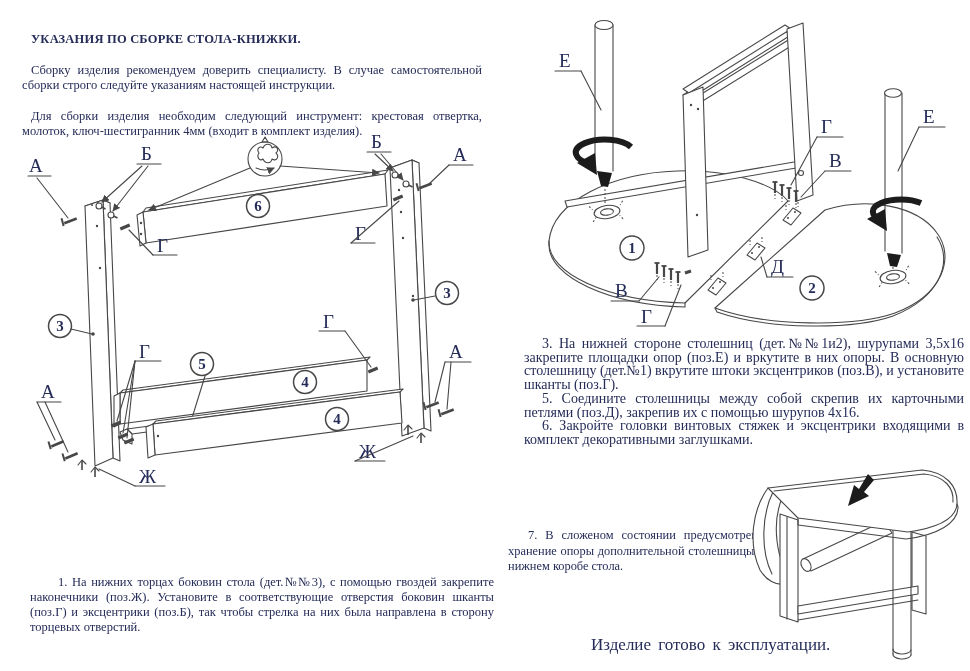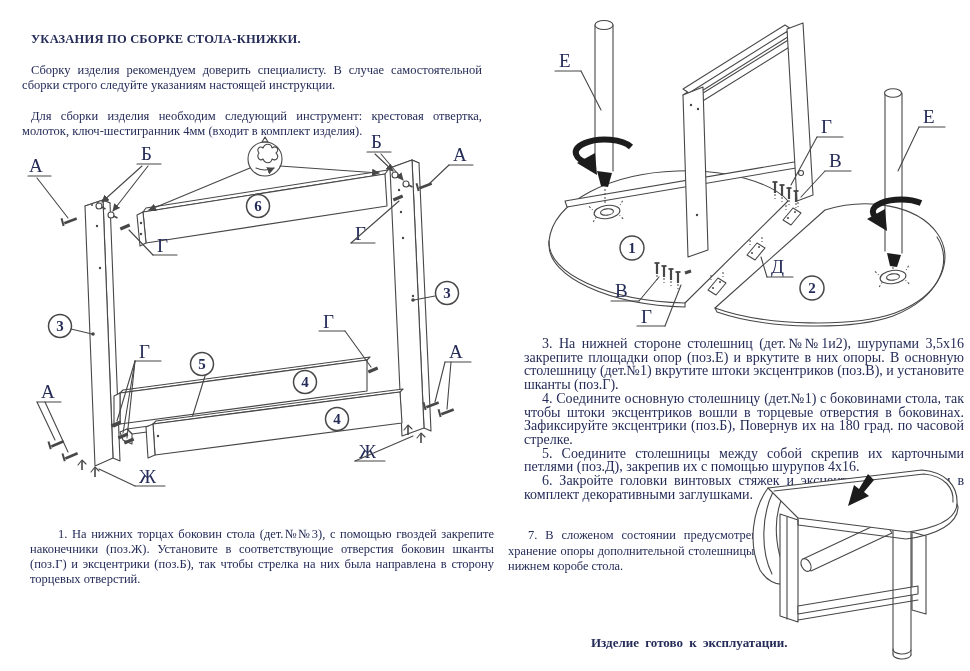--- a/index.html
+++ b/index.html
@@ -11,27 +11,27 @@
   .sheet{
     position:relative;width:970px;height:671px;margin:0 auto;
     background:var(--background);
     font-family:"Liberation Serif","DejaVu Serif",serif;
     color:var(--text);
     overflow:hidden;
   }
   .abs{position:absolute;}
   .title{font-weight:bold;font-size:13.8px;margin:0 0 2px 30px;letter-spacing:.2px;}
   .intro p{margin:16px;text-indent:9px;text-align:justify;font-size:12.5px;line-height:15px;}
-  .steps-left{font-size:12.5px;line-height:15px;text-align:justify;}
+  .steps-left{font-size:12.5px;line-height:15px;text-align:justify;margin-top:48px;}
   .steps-left p{margin:0;text-indent:28px;}
   .steps-right{font-size:14px;line-height:13.7px;text-align:justify;}
   .steps-right p{margin:0;text-indent:18px;}
   .step7{font-size:12.4px;line-height:15.5px;text-align:justify;}
   .step7 p{margin:0;text-indent:20px;}
-  .footer{font-size:13px;font-weight:bold;word-spacing:3px;}
+  .footer{font-size:17px;font-weight:normal;word-spacing:3px;}
   
   svg .ln{stroke:var(--line);fill:none;stroke-width:1.1;stroke-linejoin:round;stroke-linecap:round;}
   svg .fillw{fill:#fff;stroke:var(--line);stroke-width:1.1;stroke-linejoin:round;}
   svg .dark{fill:#1c1c1c;stroke:none;}
   svg .dash{stroke:var(--line);stroke-width:1;stroke-dasharray:2 2;fill:none;}
   svg .dlabel{fill:var(--text);stroke:none;font-family:"Liberation Serif",serif;font-size:19px;}
   svg .bnum{fill:var(--text);stroke:none;font-family:"Liberation Serif",serif;font-size:15px;font-weight:bold;text-anchor:middle;}
   svg .badge{fill:#fff;stroke:var(--line);stroke-width:1.5;}
   svg .dot{fill:var(--line);stroke:none;}
 </style>
@@ -389,21 +389,20 @@
     </g>
     <g>
       <text class="dlabel" x="236" y="268">Д</text>
       <line class="ln" x1="232" y1="272" x2="258" y2="272"></line>
       <line class="ln" x1="232" y1="272" x2="226" y2="252"></line>
     </g>
   </svg>
 
   <div class="abs steps-right" style="left:524px;top:337px;width:440px;">
     <p>3. На нижней стороне столешниц (дет.№№1и2), шурупами 3,5х16 закрепите площадки опор (поз.Е) и вркутите в них опоры. В основную столешницу (дет.№1) вкрутите штоки эксцентриков (поз.В), и установите шканты (поз.Г).</p>
-    <p>4. Соедините основную столешницу (дет.№1) с боковинами стола, так чтобы штоки эксцентриков вошли в торцевые отверстия в боковинах. Зафиксируйте эксцентрики (поз.Б), Повернув их на 180 град. по часовой стрелке.</p>
     <p>5. Соедините столешницы между собой скрепив их карточными петлями (поз.Д), закрепив их с помощью шурупов 4х16.</p>
     <p>6. Закройте головки винтовых стяжек и эксцентрики входящими в комплект декоративными заглушками.</p>
   </div>
 
   <div class="abs step7" style="left:508px;top:528px;width:256px;">
     <p>7. В сложеном состоянии предусмотрено хранение опоры дополнительной столешницы в нижнем коробе стола.</p>
   </div>
 
   <svg class="abs" style="left:740px;top:458px;" width="230" height="213" viewBox="0 0 230 213">
 

